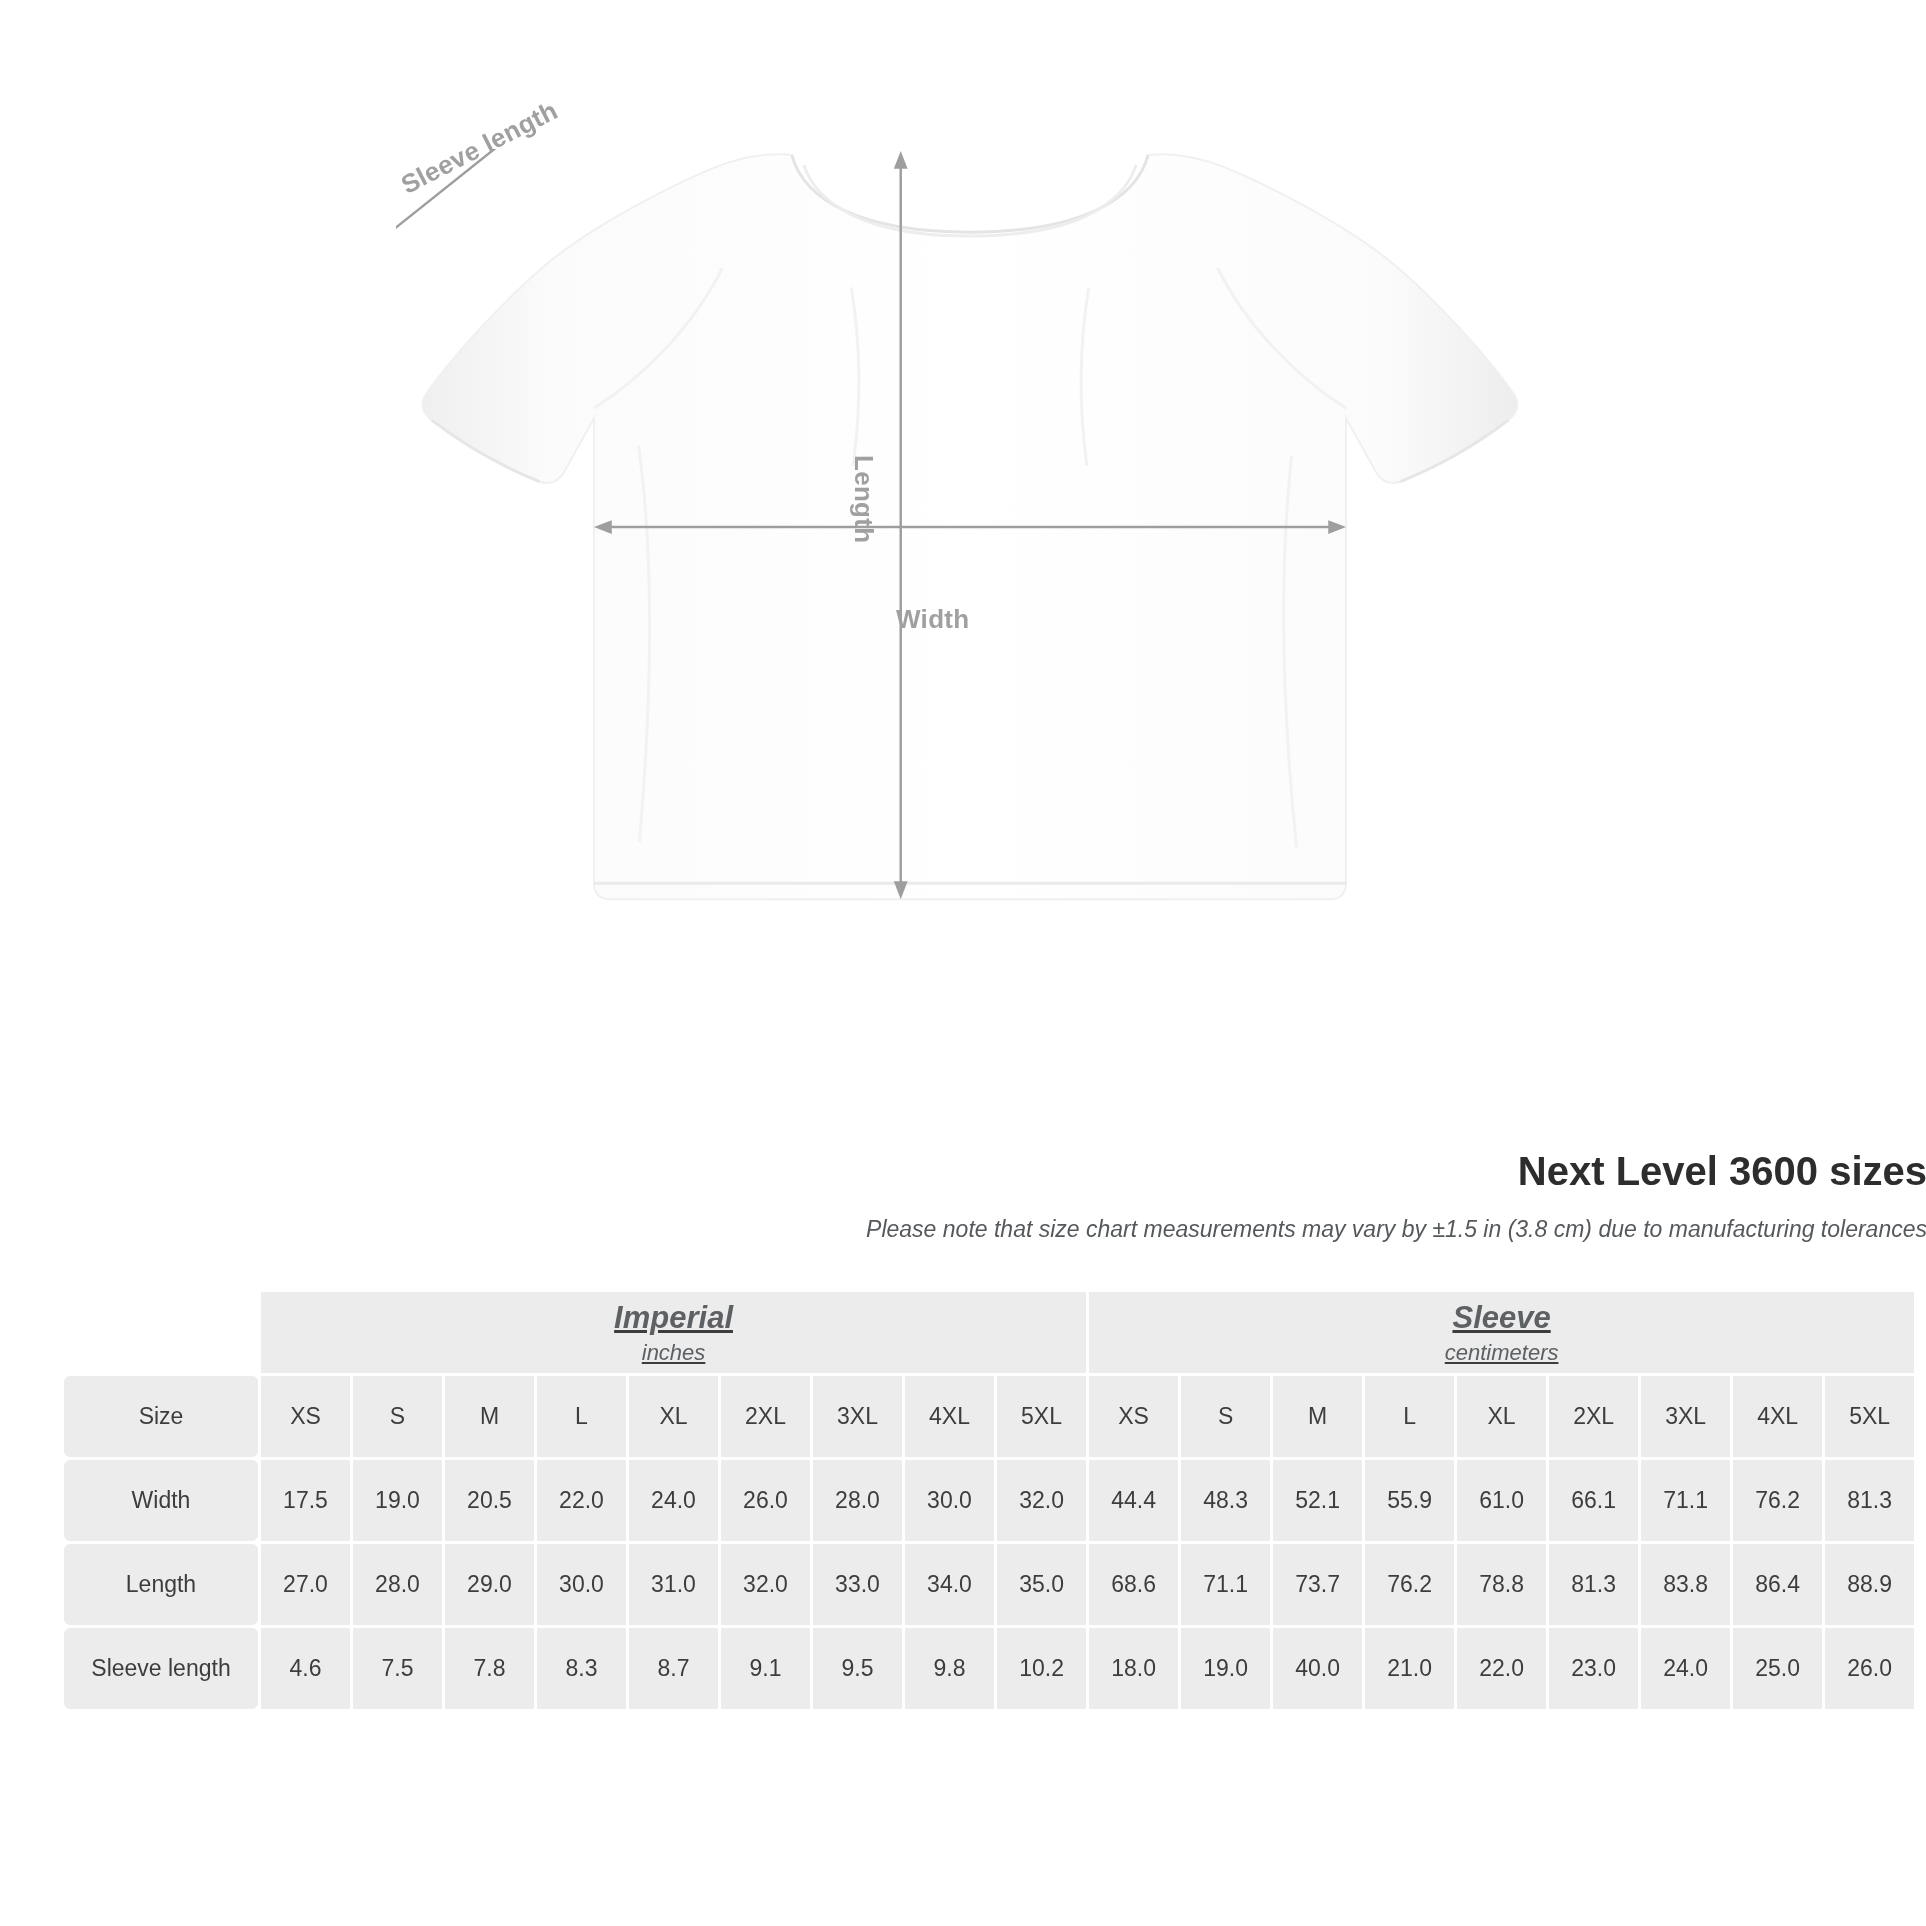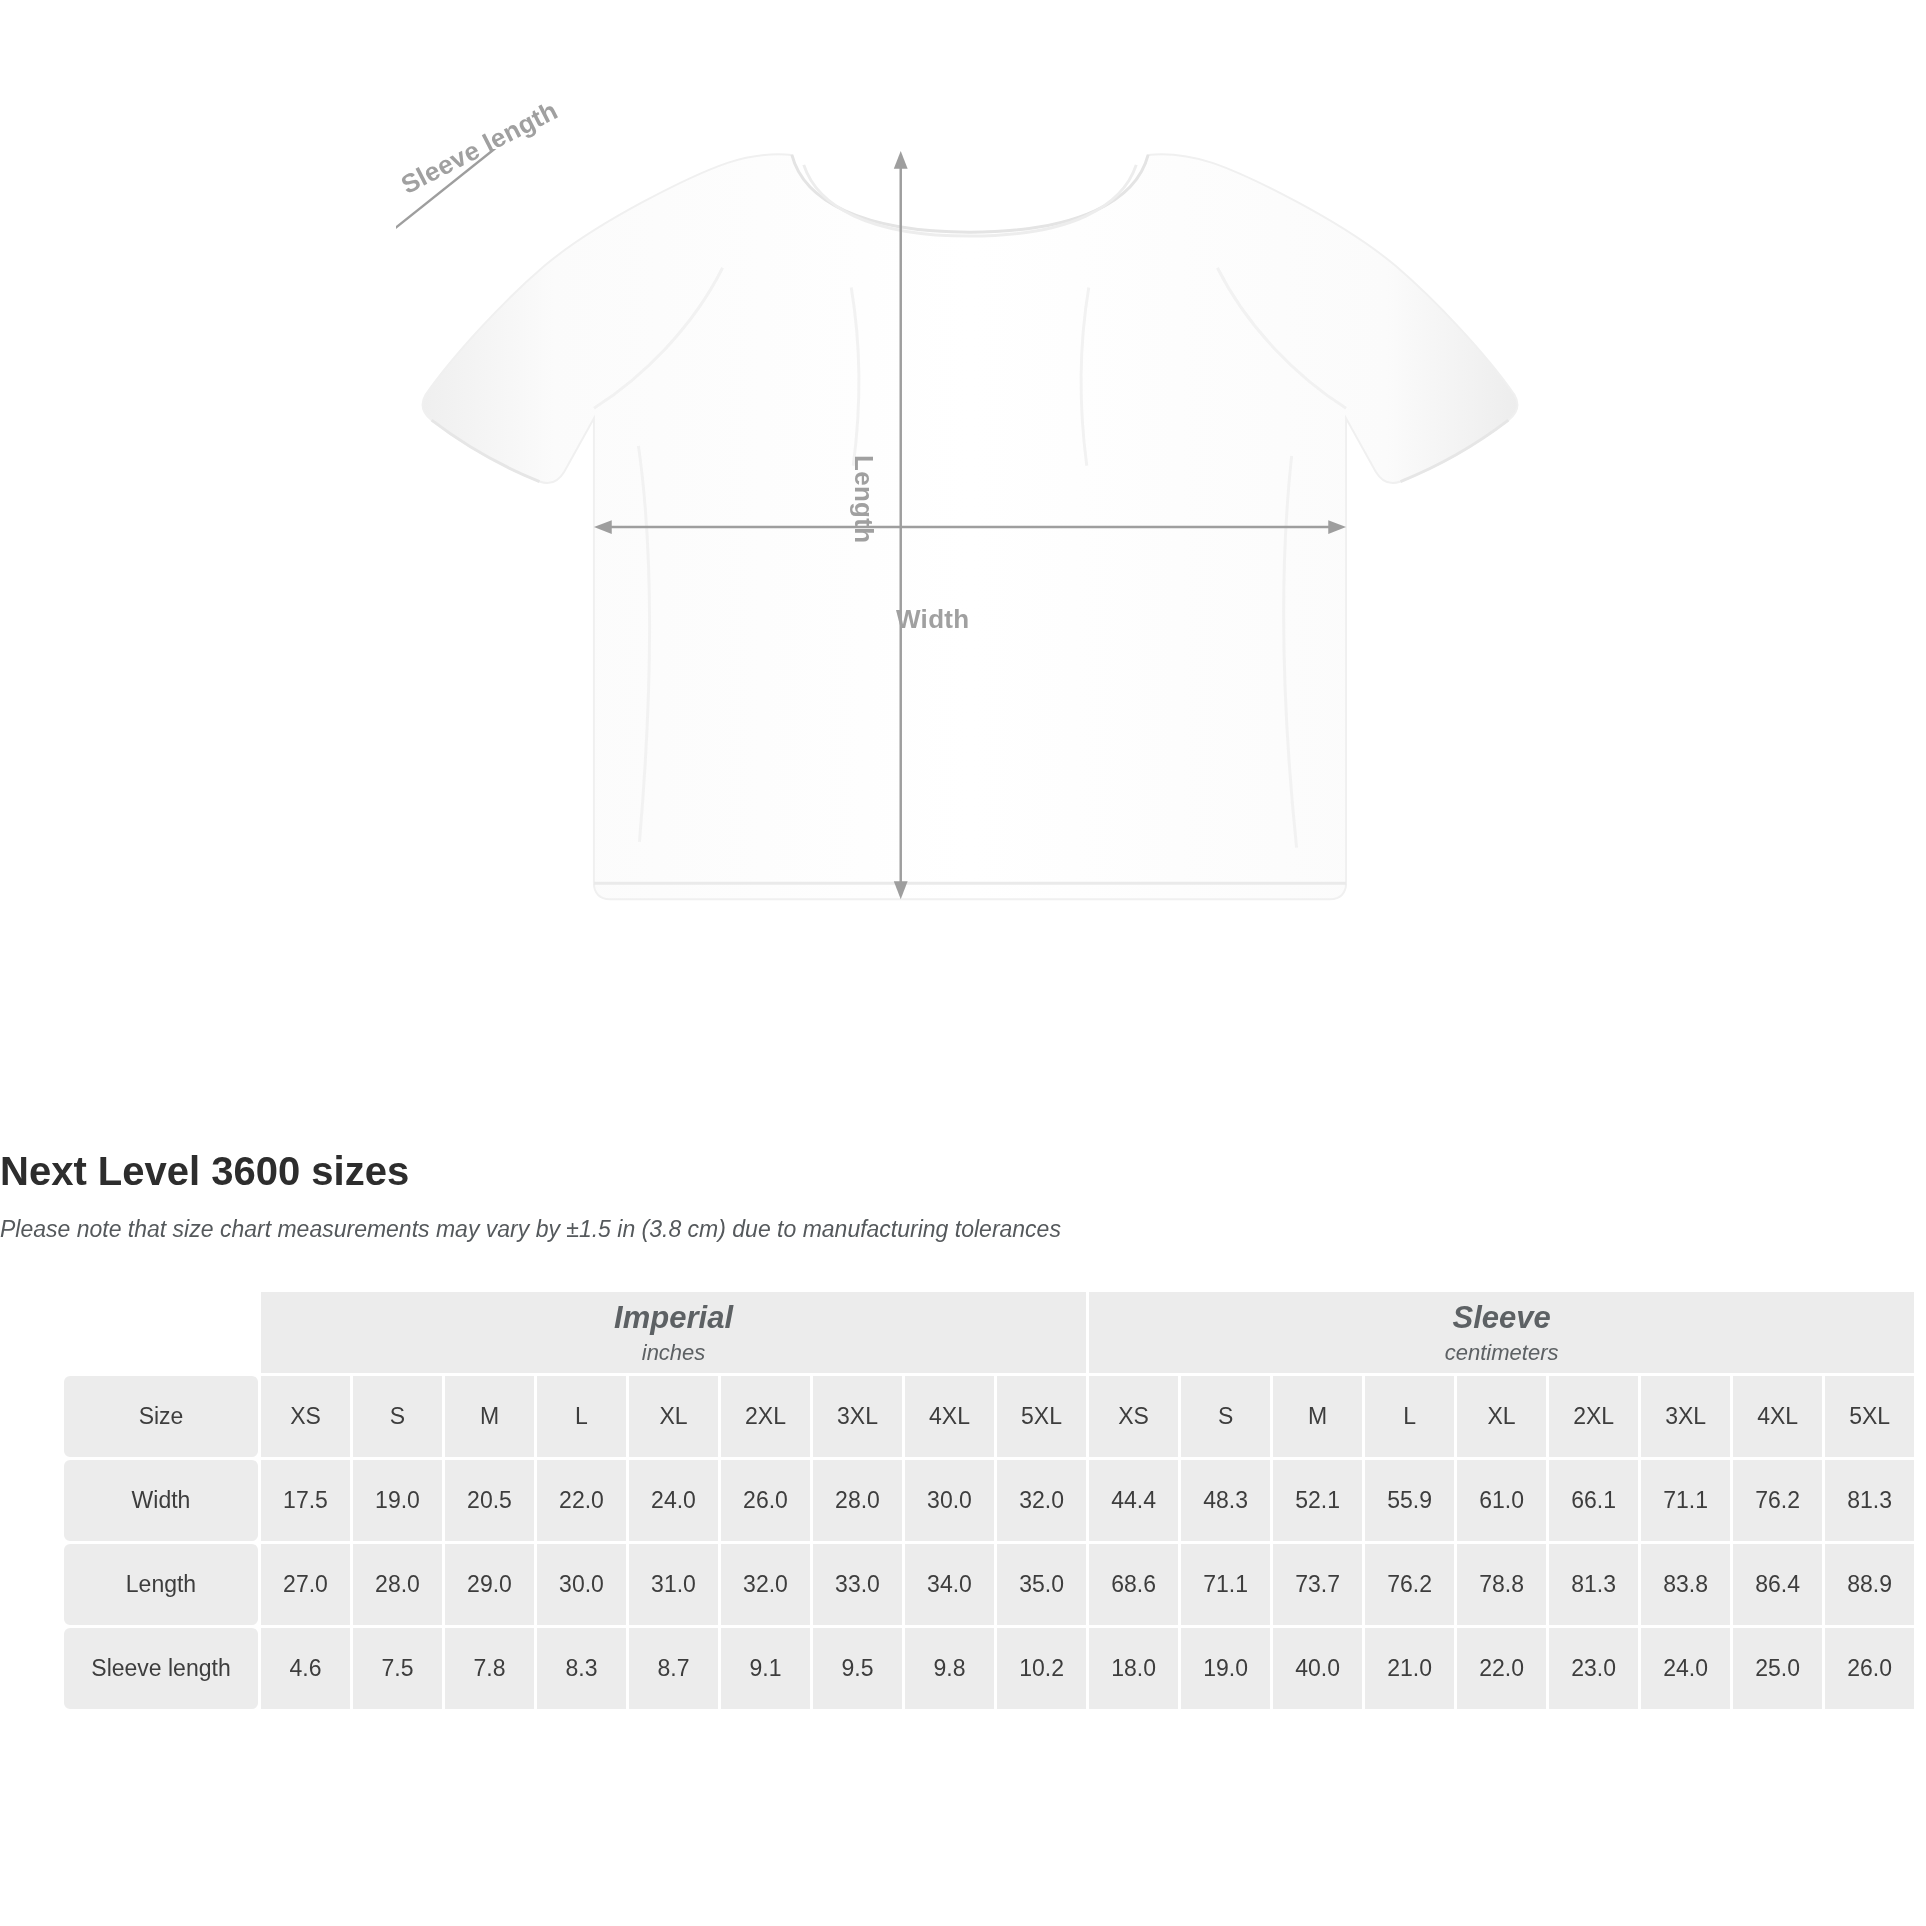--- a/index.html
+++ b/index.html
@@ -50,21 +50,21 @@
     transform: rotate(90deg);
     transform-origin: left top;
   }
   .label-width {
     left: 896px;
     top: 604px;
   }
 
   
   .titles {
-    text-align: left;
+    text-align: right;
     margin-top: 10px;
   }
   .chart-title {
     font-size: 40px;
     font-weight: bold;
     color: #2d2d2d;
     margin: 0 0 22px 0;
   }
   .chart-note {
     font-size: 23px;
@@ -91,20 +91,21 @@
     color: #3d3d3d;
     height: 81px;
     font-weight: normal;
     padding: 0;
   }
   .unit-head {
     background: #ececec;
     vertical-align: middle;
     padding: 22px 0 26px 0;
     height: auto;
+    text-decoration: underline;
   }
   .unit-head .unit-name {
     font-size: 31px;
     font-style: italic;
     font-weight: bold;
     color: #5d6164;
     display: block;
   }
   .unit-head .unit-sub {
     font-size: 22px;

